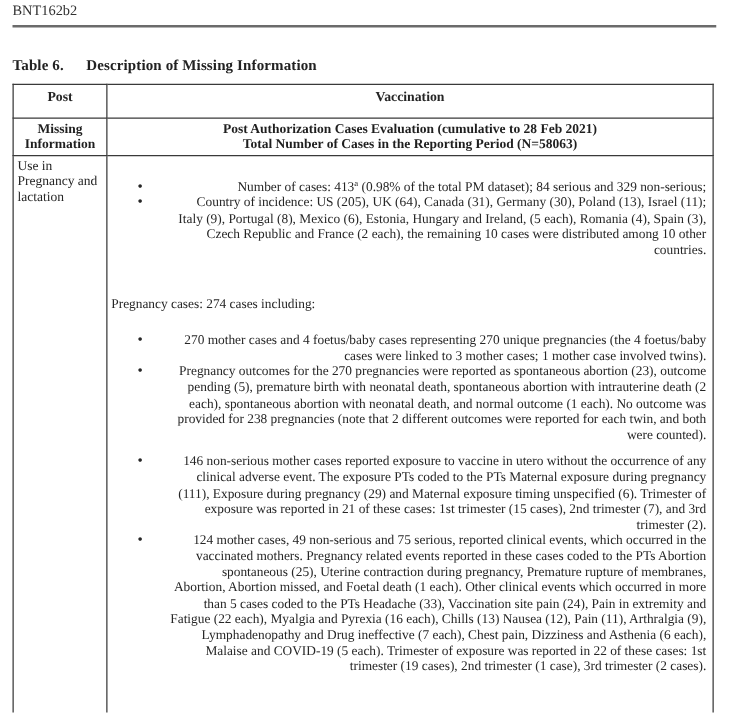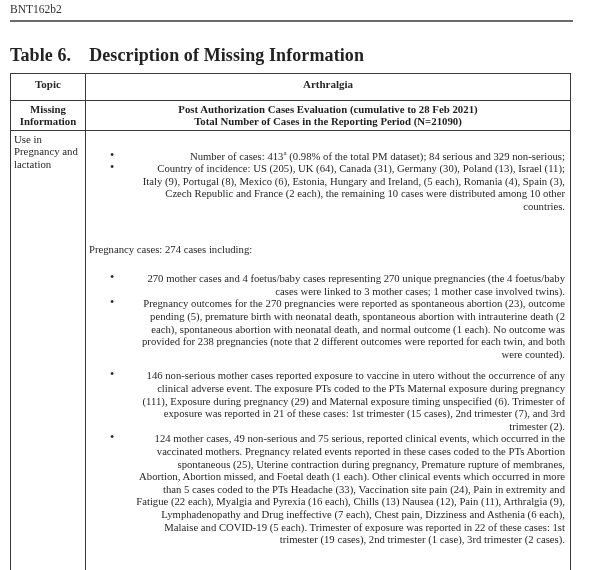--- a/index.html
+++ b/index.html
@@ -17,21 +17,21 @@
     overflow: hidden;
   }
   .doc-header { padding-bottom: 3px; border-bottom: 2px solid #6b6b6b; }
   .doc-id, .doc-section {
     font-size: 11.5px;
     line-height: 13.5px;
     color: #303030;
   }
   .table-title {
     margin-top: 23px;
-    font-size: 18px;
+    font-size: 12px;
     font-weight: bold;
     color: #222;
     letter-spacing: 0.1px;
   }
   .table-title .title-text { margin-left: 18px; }
   table.report {
     margin-top: 7px;
     border-collapse: collapse;
     width: 560px;
     table-layout: fixed;
@@ -96,30 +96,30 @@
     <span class="title-num">Table 6.</span><span class="title-text">Description of Missing Information</span>
   </div>
 
   <table class="report">
     <colgroup>
       <col class="c-topic">
       <col class="c-desc">
     </colgroup>
     <thead>
       <tr>
-        <th class="col-head">Topic</th>
-        <th class="col-head">Arthralgia</th>
+        <th class="col-head">Post</th>
+        <th class="col-head">Vaccination</th>
       </tr>
     </thead>
     <tbody>
       <tr>
         <td class="topic-head">Missing Information</td>
         <td class="desc-head">
           <div>Post Authorization Cases Evaluation (cumulative to 28 Feb 2021)</div>
-          <div>Total Number of Cases in the Reporting Period (N=21090)</div>
+          <div>Total Number of Cases in the Reporting Period (N=58063)</div>
         </td>
       </tr>
       <tr>
         <td class="topic-body">Use in Pregnancy and lactation</td>
         <td class="desc-body">
           <ul class="blist">
             <li><span>Number of cases: 413</span><sup class="fnote">a</sup><span> (0.98% of the total PM dataset); 84 serious and 329 non-serious;</span></li>
             <li>Country of incidence: US (205), UK (64), Canada (31), Germany (30), Poland (13), Israel (11); Italy (9), Portugal (8), Mexico (6), Estonia, Hungary and Ireland, (5 each), Romania (4), Spain (3), Czech Republic and France (2 each), the remaining 10 cases were distributed among 10 other countries.</li>
           </ul>
           <p class="preg-heading">Pregnancy cases: 274 cases including:</p>

